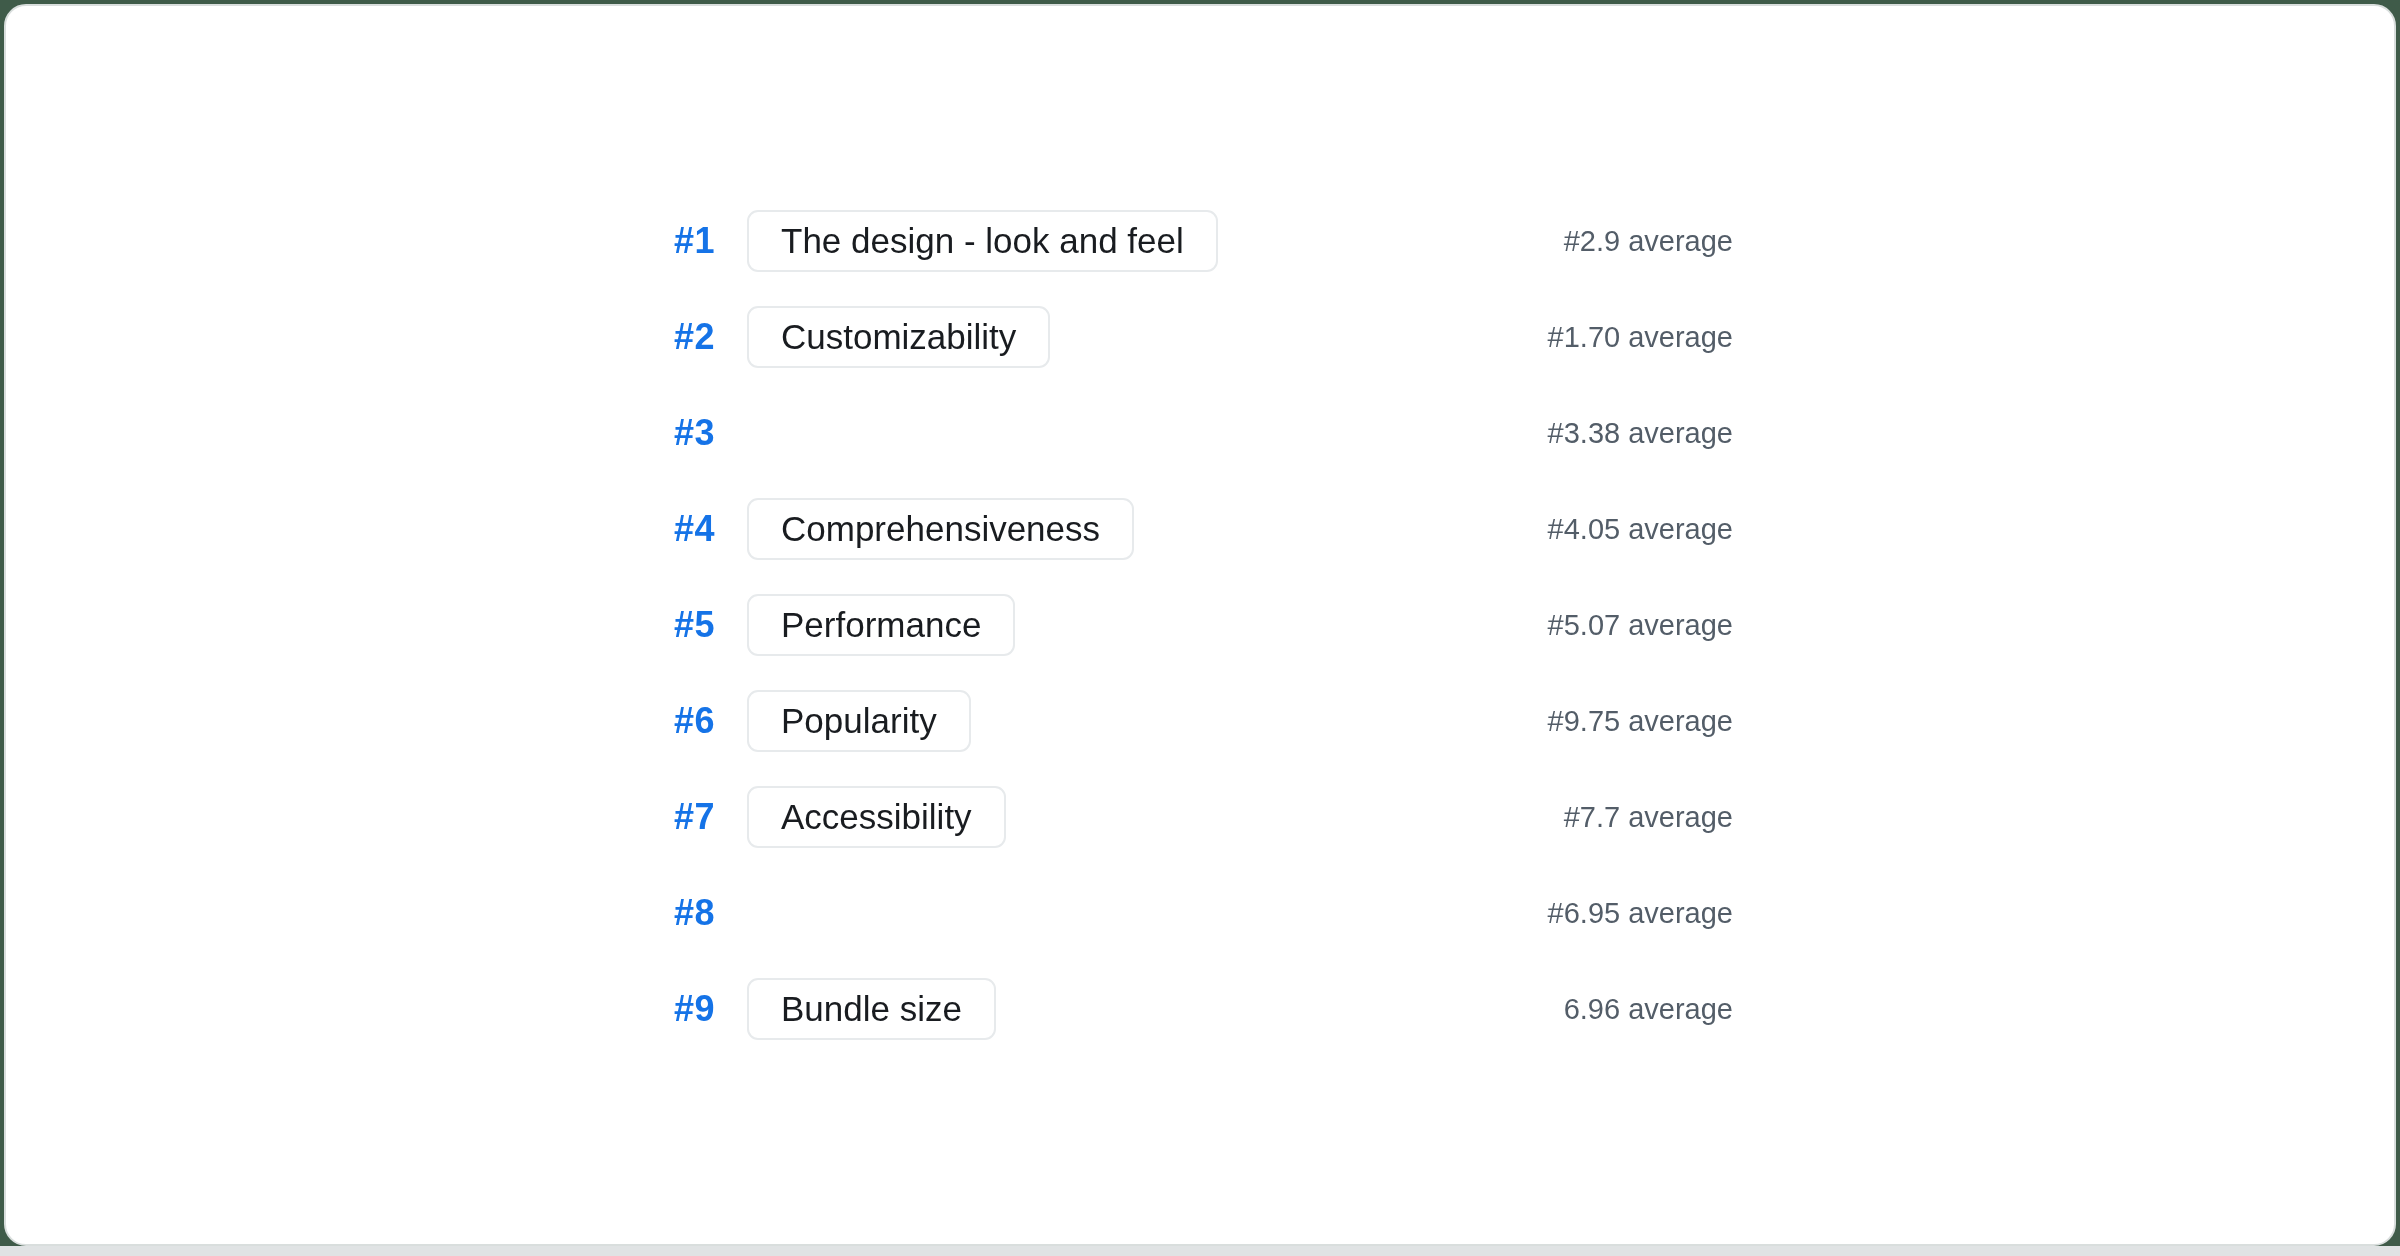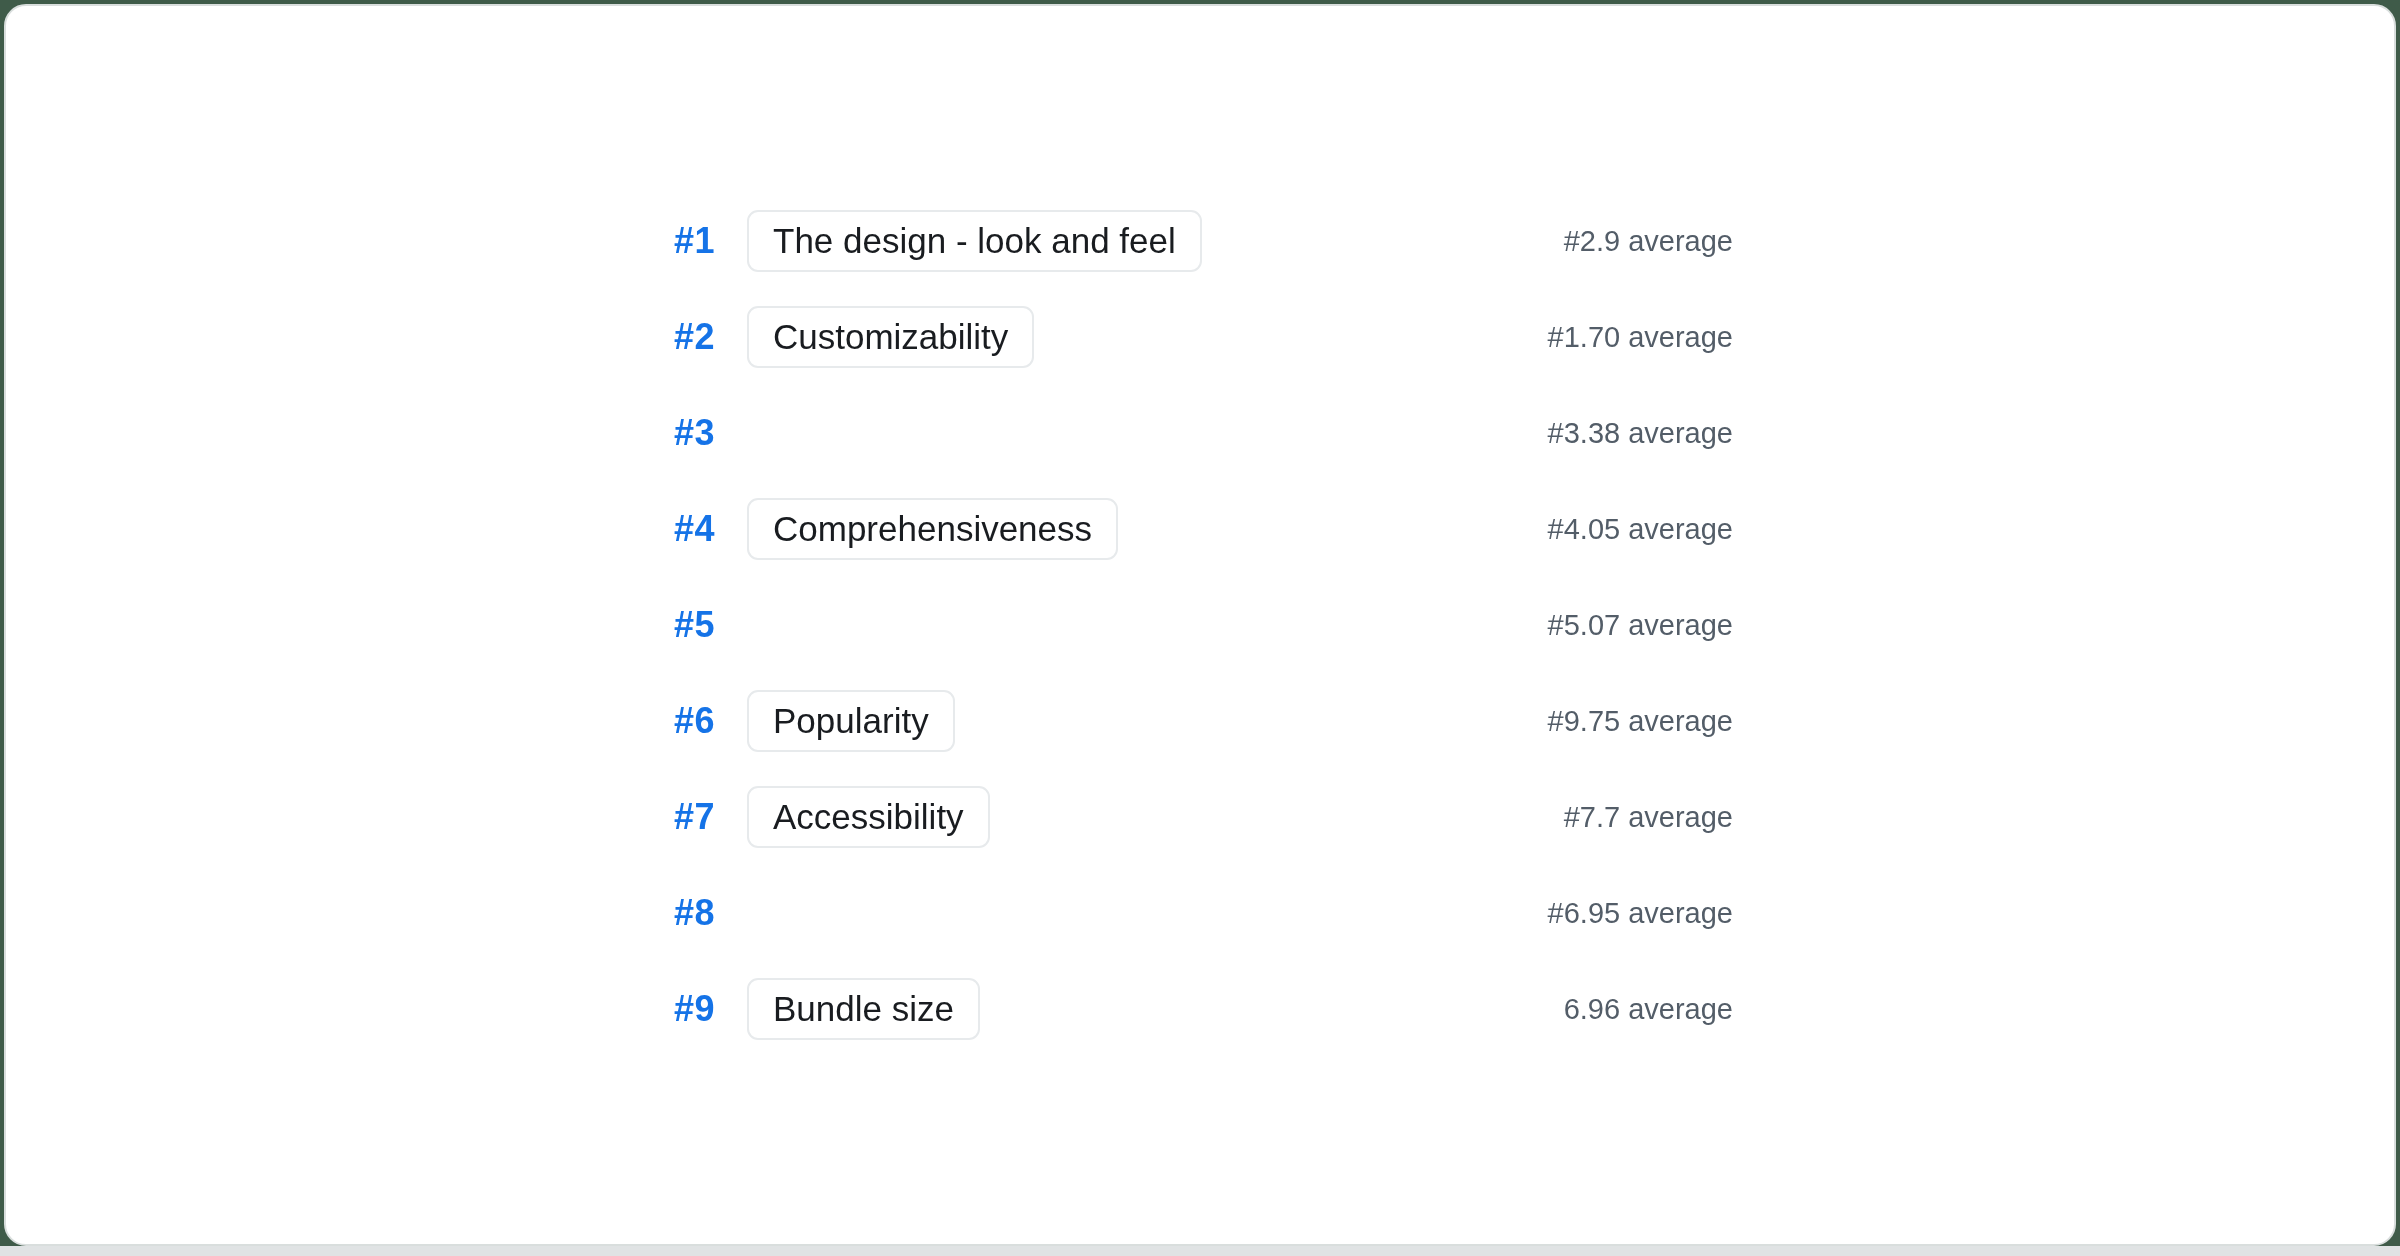--- a/index.html
+++ b/index.html
@@ -50,21 +50,21 @@
     font-size: 36px;
     font-weight: 700;
     color: #1573e7;
     margin-right: 32px;
     letter-spacing: 0.5px;
   }
   .option-pill {
     height: 62px;
     display: inline-flex;
     align-items: center;
-    padding: 0 24px;
+    padding: 0 32px;
     background: #ffffff;
     border: 2px solid #e7eaec;
     border-radius: 11px;
     font-size: 35px;
     font-weight: 500;
     color: #191c20;
     white-space: nowrap;
   }
   .item-average {
     margin-left: auto;
@@ -104,20 +104,23 @@
     <div class="ranking-row">
       <div class="rank-badge">#4</div>
       <div class="option-pill">
         <span>Comprehensiveness</span>
       </div>
       <div class="item-average">#4.05 average</div>
     </div>
 
     <div class="ranking-row">
       <div class="rank-badge">#5</div>
+      <div class="option-pill">
+        <span>Performance</span>
+      </div>
       <div class="item-average">#5.07 average</div>
     </div>
 
     <div class="ranking-row">
       <div class="rank-badge">#6</div>
       <div class="option-pill">
         <span>Popularity</span>
       </div>
       <div class="item-average">#9.75 average</div>
     </div>

